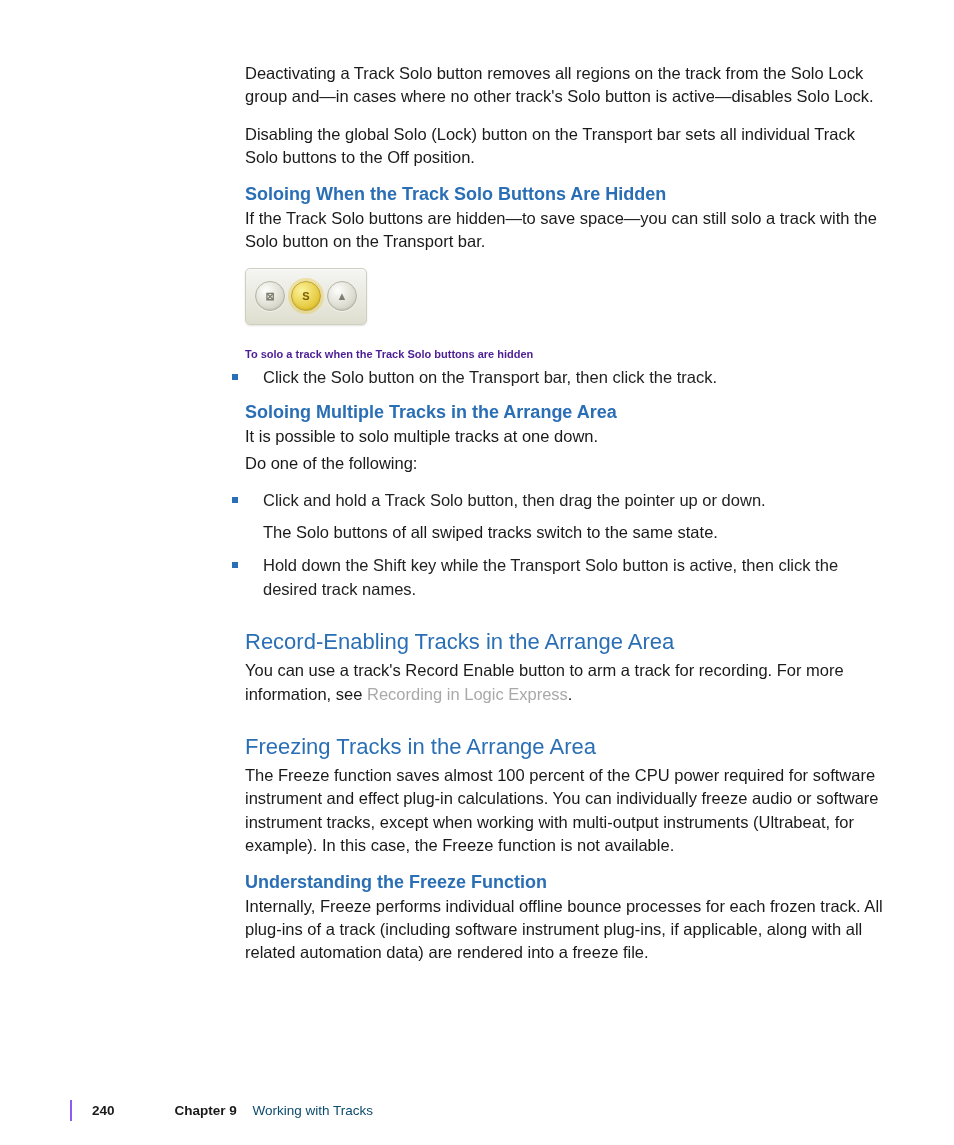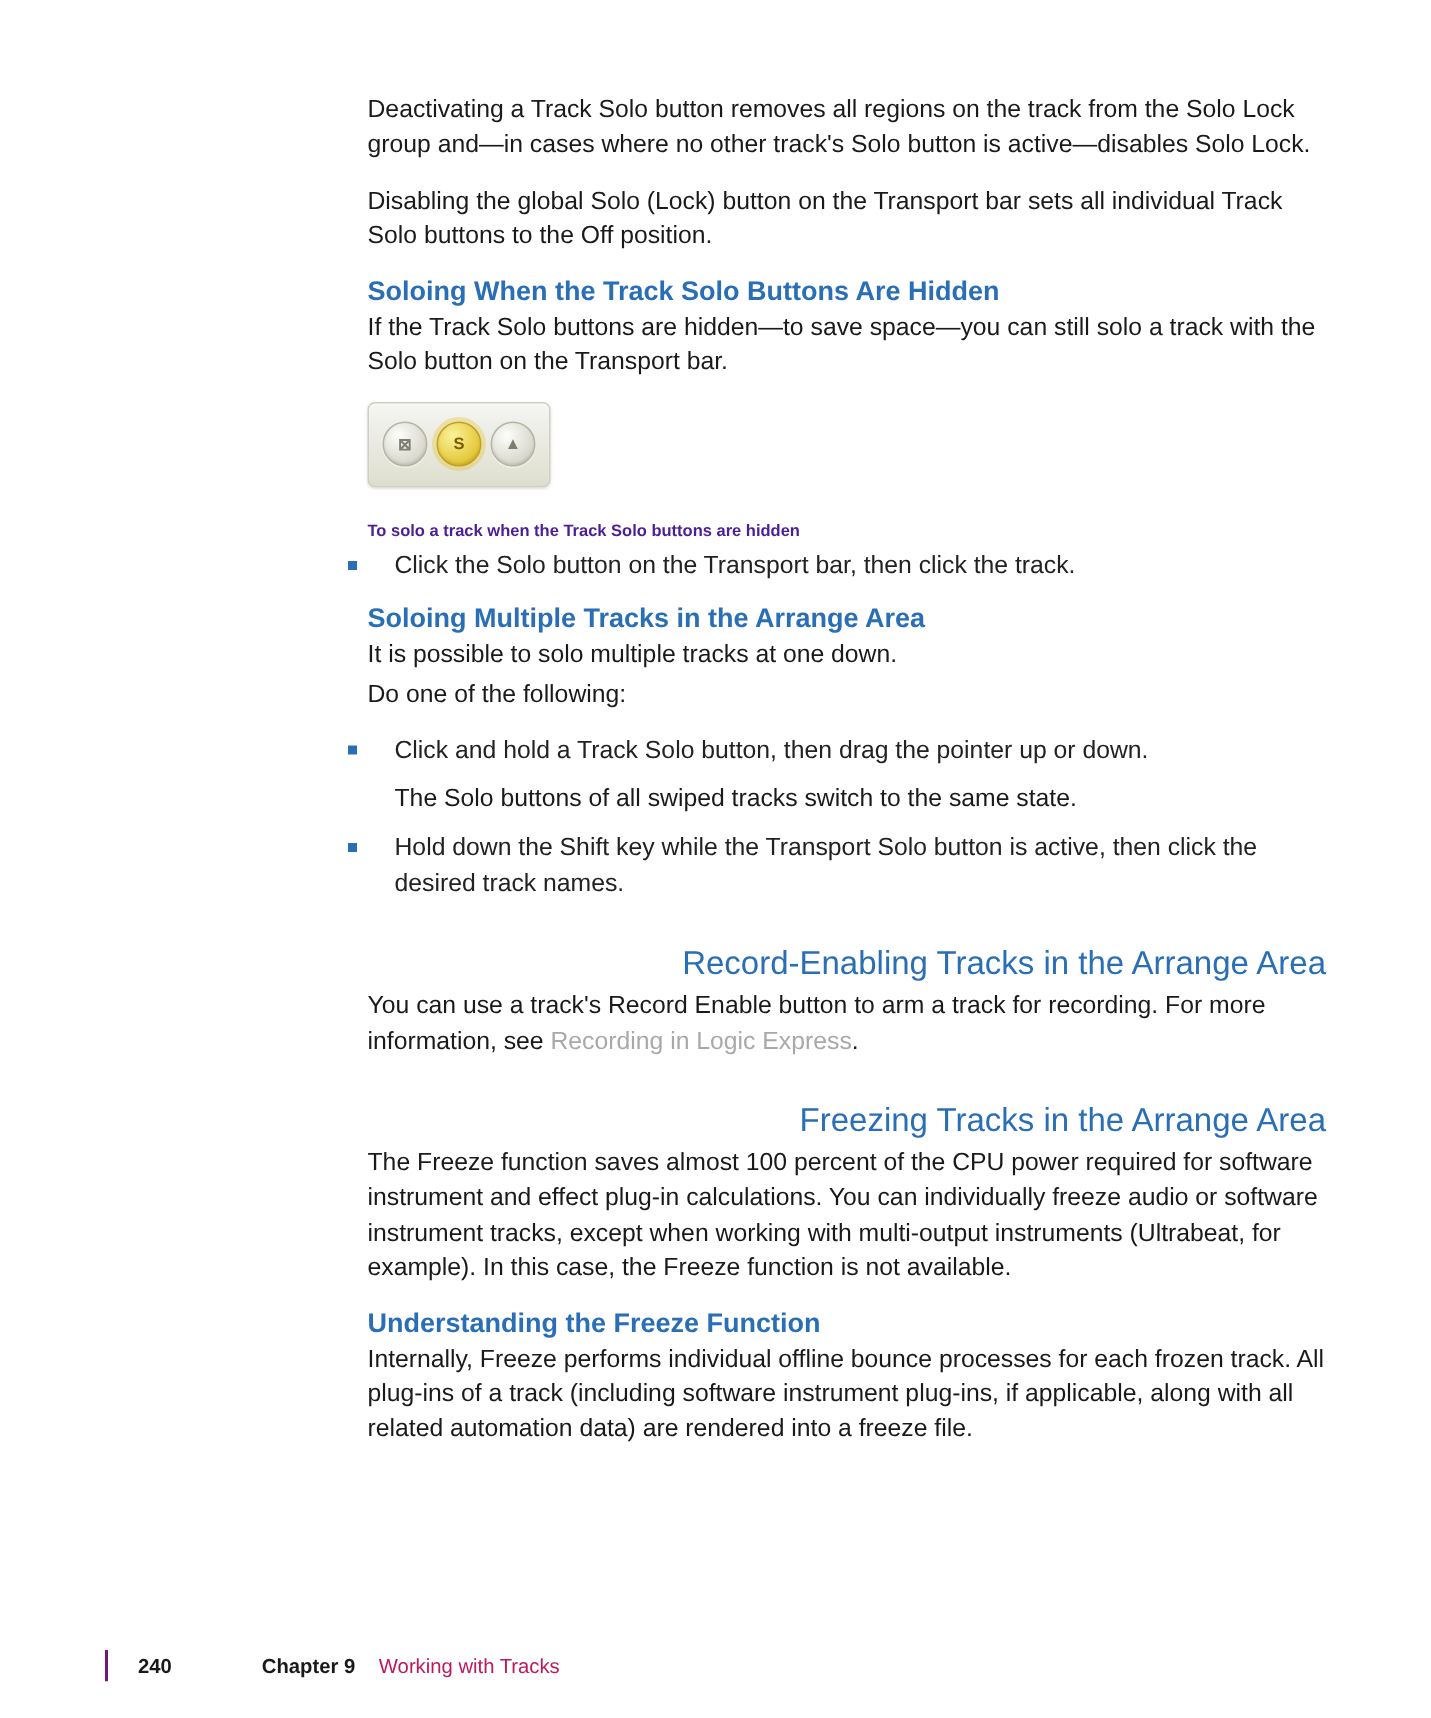--- a/index.html
+++ b/index.html
@@ -19,21 +19,20 @@
     margin: 0 0 14px 0;
     font-size: 16.5px;
     line-height: 1.42;
     color: #1a1a1a;
   }
   h2 {
     font-size: 22px;
     font-weight: 400;
     color: #2a6fb5;
     margin: 28px 0 4px 0;
-    text-align: right;
   }
   h3 {
     font-size: 18px;
     font-weight: 600;
     color: #2a6fb5;
     margin: 4px 0 2px 0;
   }
   .subhead-bold {
     font-weight: 600;
     font-size: 11px;
@@ -97,39 +96,39 @@
     color: #7d7d70;
     box-shadow: inset 0 -1px 2px rgba(0,0,0,0.1), 0 1px 1px rgba(255,255,255,0.6);
   }
   .tbtn.mid {
     background: radial-gradient(circle at 35% 30%, #fbf29a, #e4c83a 70%, #c9a41f);
     border: 1px solid #c4a020;
     color: #7a5d00;
     box-shadow: 0 0 0 3px rgba(230,200,60,0.4), inset 0 -1px 2px rgba(120,90,0,0.2);
   }
   .footer {
-    border-left: 2px solid #701a75;
+    border-left: 2px solid #8b5cf6;
     padding: 3px 0 3px 20px;
     margin-left: 70px;
     margin-top: 20px;
     display: flex;
     align-items: center;
     gap: 60px;
     font-size: 13.5px;
   }
   .footer .pageno {
     font-weight: 700;
     color: #1a1a1a;
   }
   .footer .chapter {
     font-weight: 700;
     color: #1a1a1a;
   }
   .footer .chaptitle {
-    color: #be185d;
+    color: #0c4a6e;
     font-weight: 400;
     margin-left: 12px;
   }
 </style>
 </head>
 <body>
 
 <div class="page">
 
   <p>Deactivating a Track Solo button removes all regions on the track from the Solo Lock group and—in cases where no other track's Solo button is active—disables Solo Lock.</p>

